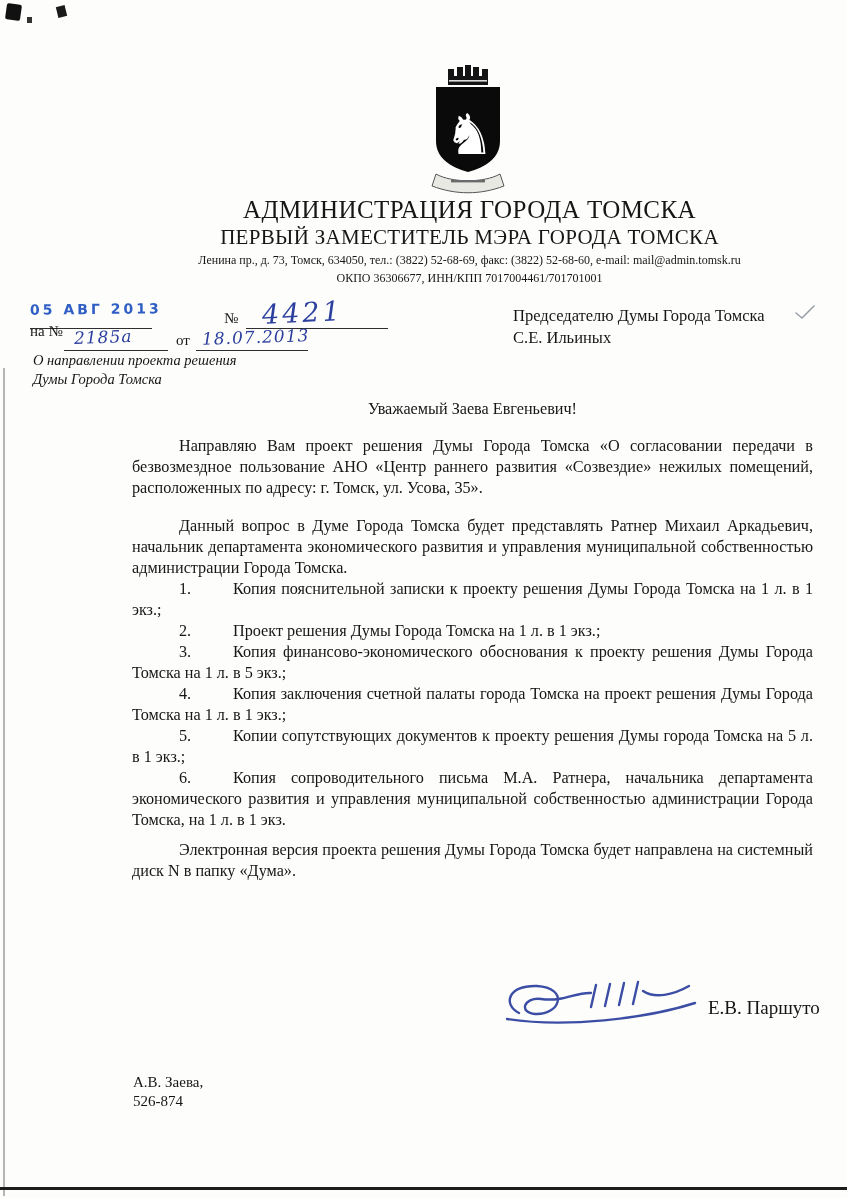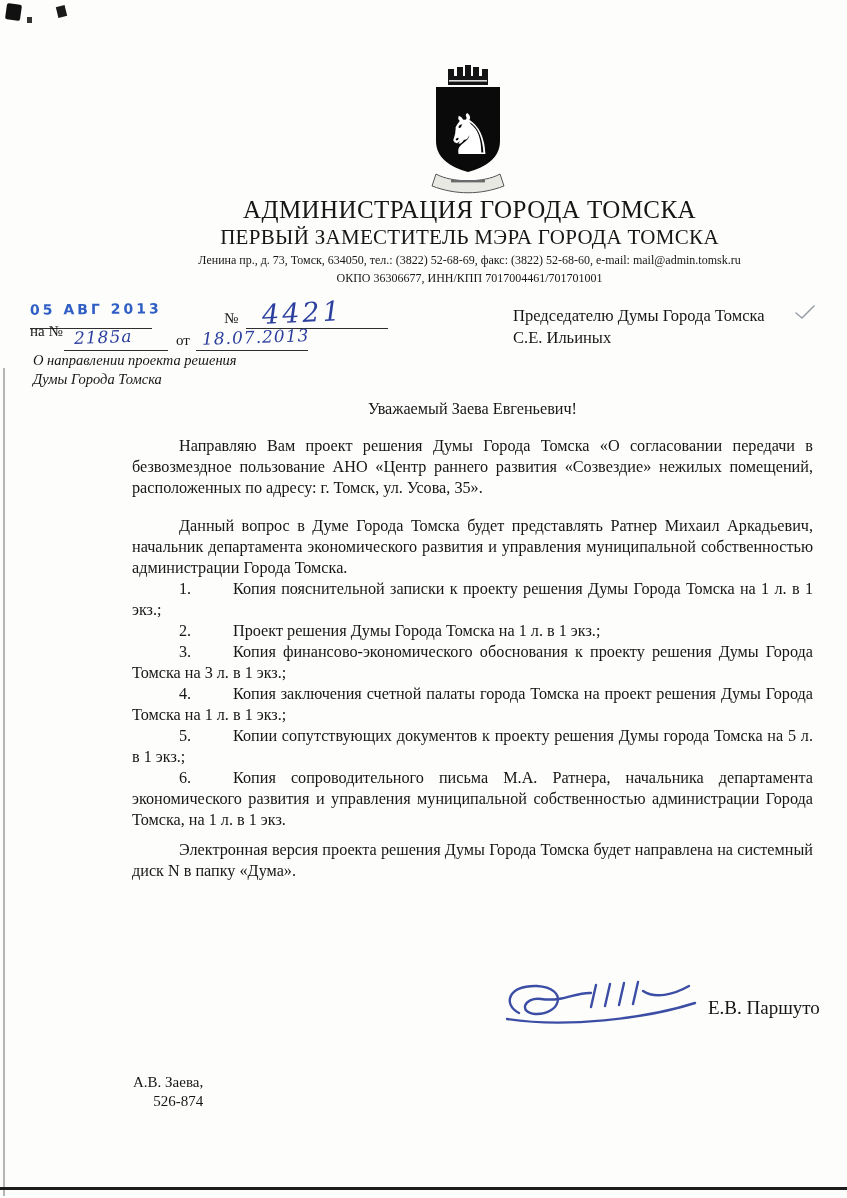--- a/index.html
+++ b/index.html
@@ -48,21 +48,21 @@
   .salutation{text-align:center;margin:0 0 16px 0;}
   .body p{margin:0;text-indent:47px;}
   .p1{margin-top:0;}
   .p2{margin-top:17px !important;}
   .att-label{margin-top:27px !important;}
   .att-num{display:inline-block;min-width:54px;text-indent:0;}
   .closing{margin-top:9px !important;}
   
   .sig-scribble{position:absolute;left:495px;top:973px;width:205px;height:60px;}
   .signer-name{position:absolute;left:708px;top:997px;font-size:19px;white-space:nowrap;}
-  .executor{position:absolute;left:133px;top:1073px;font-size:15px;line-height:19px;text-align:right;}
+  .executor{position:absolute;left:133px;top:1073px;font-size:15px;line-height:19px;}
   
   .artifact{position:absolute;}
   .mark1{left:6px;top:4px;width:15px;height:16px;background:#111;border-radius:2px;transform:rotate(8deg);}
   .mark2{left:57px;top:6px;width:9px;height:11px;background:#1a1a1a;transform:rotate(-14deg);}
   .mark3{left:27px;top:17px;width:5px;height:6px;background:#333;}
   .edge-line-left{left:3px;top:368px;width:2px;height:828px;background:#8f8f8f;opacity:.65;}
   .bottom-line{left:0;top:1187px;width:847px;height:3px;background:#1d1d1d;}
   .pencil-check{left:794px;top:303px;width:22px;height:18px;}
 </style>
 </head>
@@ -125,21 +125,21 @@
     <div>О направлении проекта решения</div>
     <div>Думы Города Томска</div>
   </div>
 
   <div class="body">
     <div class="salutation">Уважаемый Заева Евгеньевич!</div>
     <p class="p1">Направляю Вам проект решения Думы Города Томска «О согласовании передачи в безвозмездное пользование АНО «Центр раннего развития «Созвездие» нежилых помещений, расположенных по адресу: г. Томск, ул. Усова, 35».</p>
     <p class="p2">Данный вопрос в Думе Города Томска будет представлять Ратнер Михаил Аркадьевич, начальник департамента экономического развития и управления муниципальной собственностью администрации Города Томска.</p>
     <p><span class="att-num">1.</span><span>Копия пояснительной записки к проекту решения Думы Города Томска на 1 л. в 1 экз.;</span></p>
     <p><span class="att-num">2.</span><span>Проект решения Думы Города Томска на 1 л. в 1 экз.;</span></p>
-    <p><span class="att-num">3.</span><span>Копия финансово-экономического обоснования к проекту решения Думы Города Томска на 3 л. в 1 экз.;</span></p>
+    <p><span class="att-num">3.</span><span>Копия финансово-экономического обоснования к проекту решения Думы Города Томска на 1 л. в 5 экз.;</span></p>
     <p><span class="att-num">4.</span><span>Копия заключения счетной палаты города Томска на проект решения Думы Города Томска на 1 л. в 1 экз.;</span></p>
     <p><span class="att-num">5.</span><span>Копии сопутствующих документов к проекту решения Думы города Томска на 5 л. в 1 экз.;</span></p>
     <p><span class="att-num">6.</span><span>Копия сопроводительного письма М.А. Ратнера, начальника департамента экономического развития и управления муниципальной собственностью администрации Города Томска, на 1 л. в 1 экз.</span></p>
     <p class="closing">Электронная версия проекта решения Думы Города Томска будет направлена на системный диск N в папку «Дума».</p>
   </div>
 
   <svg class="sig-scribble" viewBox="0 0 205 60">
     <g fill="none" stroke="#2b3f9e" stroke-width="2.4" stroke-linecap="round" opacity=".92">
       <path d="M24,40 C8,32 12,12 42,13 C74,15 66,42 40,41 C24,40 28,24 46,26 C70,29 80,19 96,20"></path>
       <path d="M101,12 L96,34"></path>

